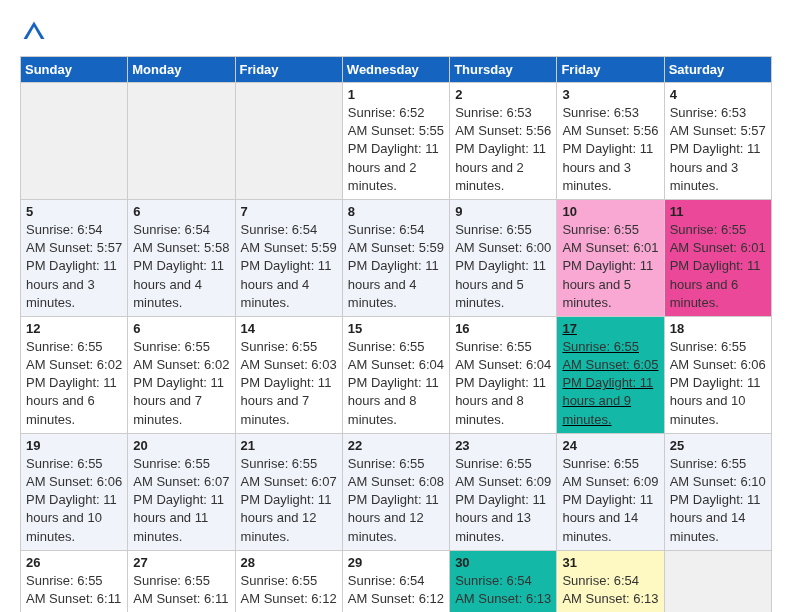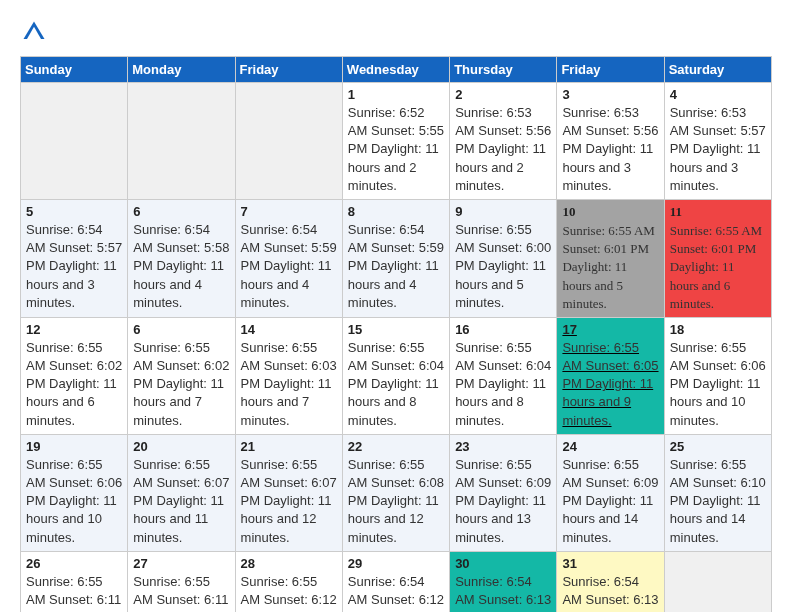--- a/index.html
+++ b/index.html
@@ -190,28 +190,28 @@
 Daylight: 11 hours
 and 4 minutes.</div>
           </td>
           <td style="background: rgb(240, 244, 250);">
             <div class="day-num">9</div>
             <div class="day-info">Sunrise: 6:55 AM
 Sunset: 6:00 PM
 Daylight: 11 hours
 and 5 minutes.</div>
           </td>
-          <td style="background: #a3a3a3; font-family: Liberation Serif, serif;">
+          <td style="background: #f9a8d4;">
             <div class="day-num">10</div>
             <div class="day-info">Sunrise: 6:55 AM
 Sunset: 6:01 PM
 Daylight: 11 hours
 and 5 minutes.</div>
           </td>
-          <td style="background: #ef4444; font-family: Liberation Serif, serif;">
+          <td style="background: #ec4899;">
             <div class="day-num">11</div>
             <div class="day-info">Sunrise: 6:55 AM
 Sunset: 6:01 PM
 Daylight: 11 hours
 and 6 minutes.</div>
           </td>
         </tr>
         <tr>
           <td style="background: rgb(255, 255, 255);">
             <div class="day-num">12</div>

